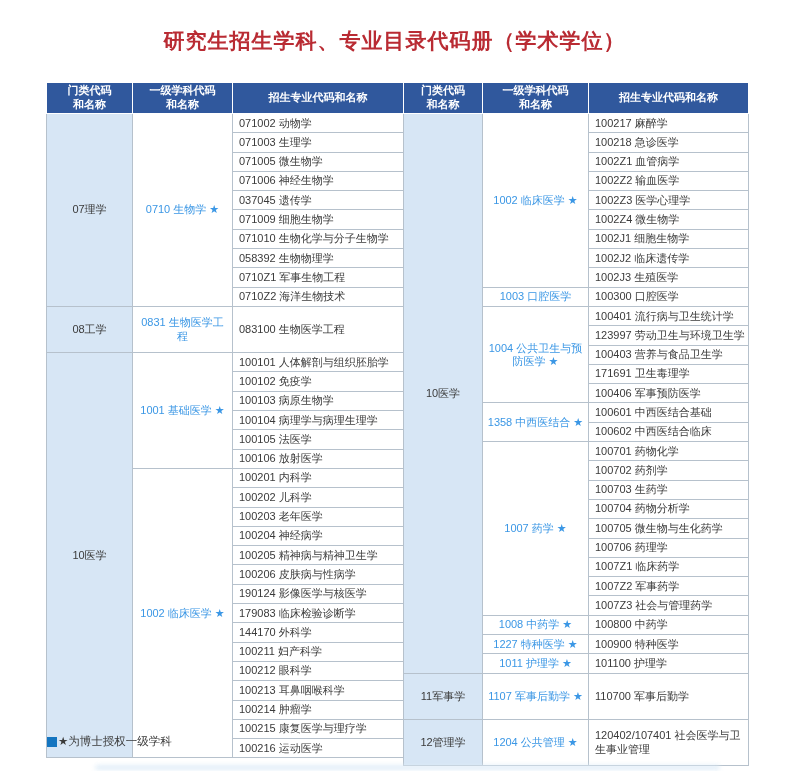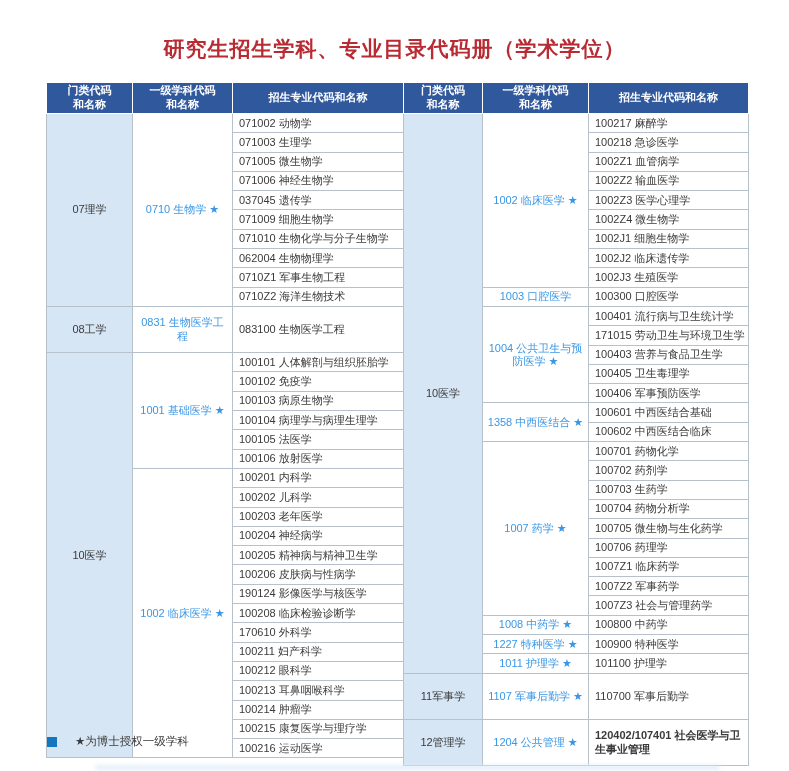--- a/index.html
+++ b/index.html
@@ -1,44 +1,44 @@
 <!DOCTYPE html>
 <html><head>
 <meta charset="utf-8">
 <style>
   html,body{margin:0;padding:0;}
   body{
     width:789px;height:771px;position:relative;background:#ffffff;
     font-family:"Liberation Sans","DejaVu Sans",sans-serif;overflow:hidden;
   }
   .title{
-    position:absolute;top:35px;left:0;right:0;margin:0;text-align:center;
+    position:absolute;top:27px;left:0;right:0;margin:0;text-align:center;
     font-size:21px;font-weight:bold;color:#b92b33;letter-spacing:1px;
   }
   .tables{position:absolute;left:46px;top:82px;display:flex;align-items:flex-start;}
   table{border-collapse:collapse;table-layout:fixed;border:1px solid #aab6c3;}
   table.right{margin-left:-1px;}
   th{
     background:#30589d;color:#ffffff;font-size:11px;font-weight:bold;
     border:1.5px solid #ffffff;height:30px;padding:0 2px;text-align:center;
     vertical-align:middle;white-space:pre-line;line-height:1.25;
   }
   tr{height:19.3px;}
   tr.tall{height:38.6px;}
   td{
     border:1px solid #b6c1cc;font-size:11px;color:#3a3a3a;
     vertical-align:middle;padding:0 3px;line-height:1.2;
   }
   td.cat{background:#d7e6f5;text-align:center;padding:16px;}
   td.disc{color:#3b97e5;text-align:center;}
   td.item{text-align:left;padding-left:6px;white-space:nowrap;overflow:hidden;}
-  tr.tall td.item{white-space:normal;line-height:1.3;font-weight:bold;}
+  tr.tall td.item{white-space:normal;line-height:1.3;}
   .footnote{
     position:absolute;left:47px;top:734px;display:flex;align-items:center;
-    gap:18px;font-size:11.5px;color:#3a3a3a;
+    gap:1px;font-size:11.5px;color:#3a3a3a;
   }
   .sq{width:10px;height:10px;background:#1475c0;display:inline-block;flex:0 0 auto;}
   .smudge{
     position:absolute;bottom:1px;left:95px;width:625px;height:5px;
     background:#dcebf7;border-radius:4px;filter:blur(2px);opacity:.8;
   }
 </style>
 </head>
 <body>
 
@@ -79,21 +79,21 @@
       <tr>
           <td class="item">037045 遗传学</td>
         </tr>
       <tr>
           <td class="item">071009 细胞生物学</td>
         </tr>
       <tr>
           <td class="item">071010 生物化学与分子生物学</td>
         </tr>
       <tr>
-          <td class="item">062004 生物物理学</td>
+          <td class="item">058392 生物物理学</td>
         </tr>
       <tr>
           <td class="item">0710Z1 军事生物工程</td>
         </tr>
       <tr>
           <td class="item">0710Z2 海洋生物技术</td>
         </tr>
       <tr>
           <td class="cat">08工学</td>
           <td class="disc">0831 生物医学工程</td>
@@ -135,24 +135,24 @@
       <tr>
           <td class="item">100205 精神病与精神卫生学</td>
         </tr>
       <tr>
           <td class="item">100206 皮肤病与性病学</td>
         </tr>
       <tr>
           <td class="item">190124 影像医学与核医学</td>
         </tr>
       <tr>
-          <td class="item">100208 临床检验诊断学</td>
-        </tr>
-      <tr>
-          <td class="item">170610 外科学</td>
+          <td class="item">179083 临床检验诊断学</td>
+        </tr>
+      <tr>
+          <td class="item">144170 外科学</td>
         </tr>
       <tr>
           <td class="item">100211 妇产科学</td>
         </tr>
       <tr>
           <td class="item">100212 眼科学</td>
         </tr>
       <tr>
           <td class="item">100213 耳鼻咽喉科学</td>
         </tr>
@@ -215,27 +215,27 @@
         </tr>
       <tr>
           <td class="disc">1003 口腔医学</td>
           <td class="item">100300 口腔医学</td>
         </tr>
       <tr>
           <td class="disc" rowspan="5">1004 公共卫生与预防医学 ★</td>
           <td class="item">100401 流行病与卫生统计学</td>
         </tr>
       <tr>
-          <td class="item">171015 劳动卫生与环境卫生学</td>
+          <td class="item">123997 劳动卫生与环境卫生学</td>
         </tr>
       <tr>
           <td class="item">100403 营养与食品卫生学</td>
         </tr>
       <tr>
-          <td class="item">100405 卫生毒理学</td>
+          <td class="item">171691 卫生毒理学</td>
         </tr>
       <tr>
           <td class="item">100406 军事预防医学</td>
         </tr>
       <tr>
           <td class="disc" rowspan="2">1358 中西医结合 ★</td>
           <td class="item">100601 中西医结合基础</td>
         </tr>
       <tr>
           <td class="item">100602 中西医结合临床</td>

